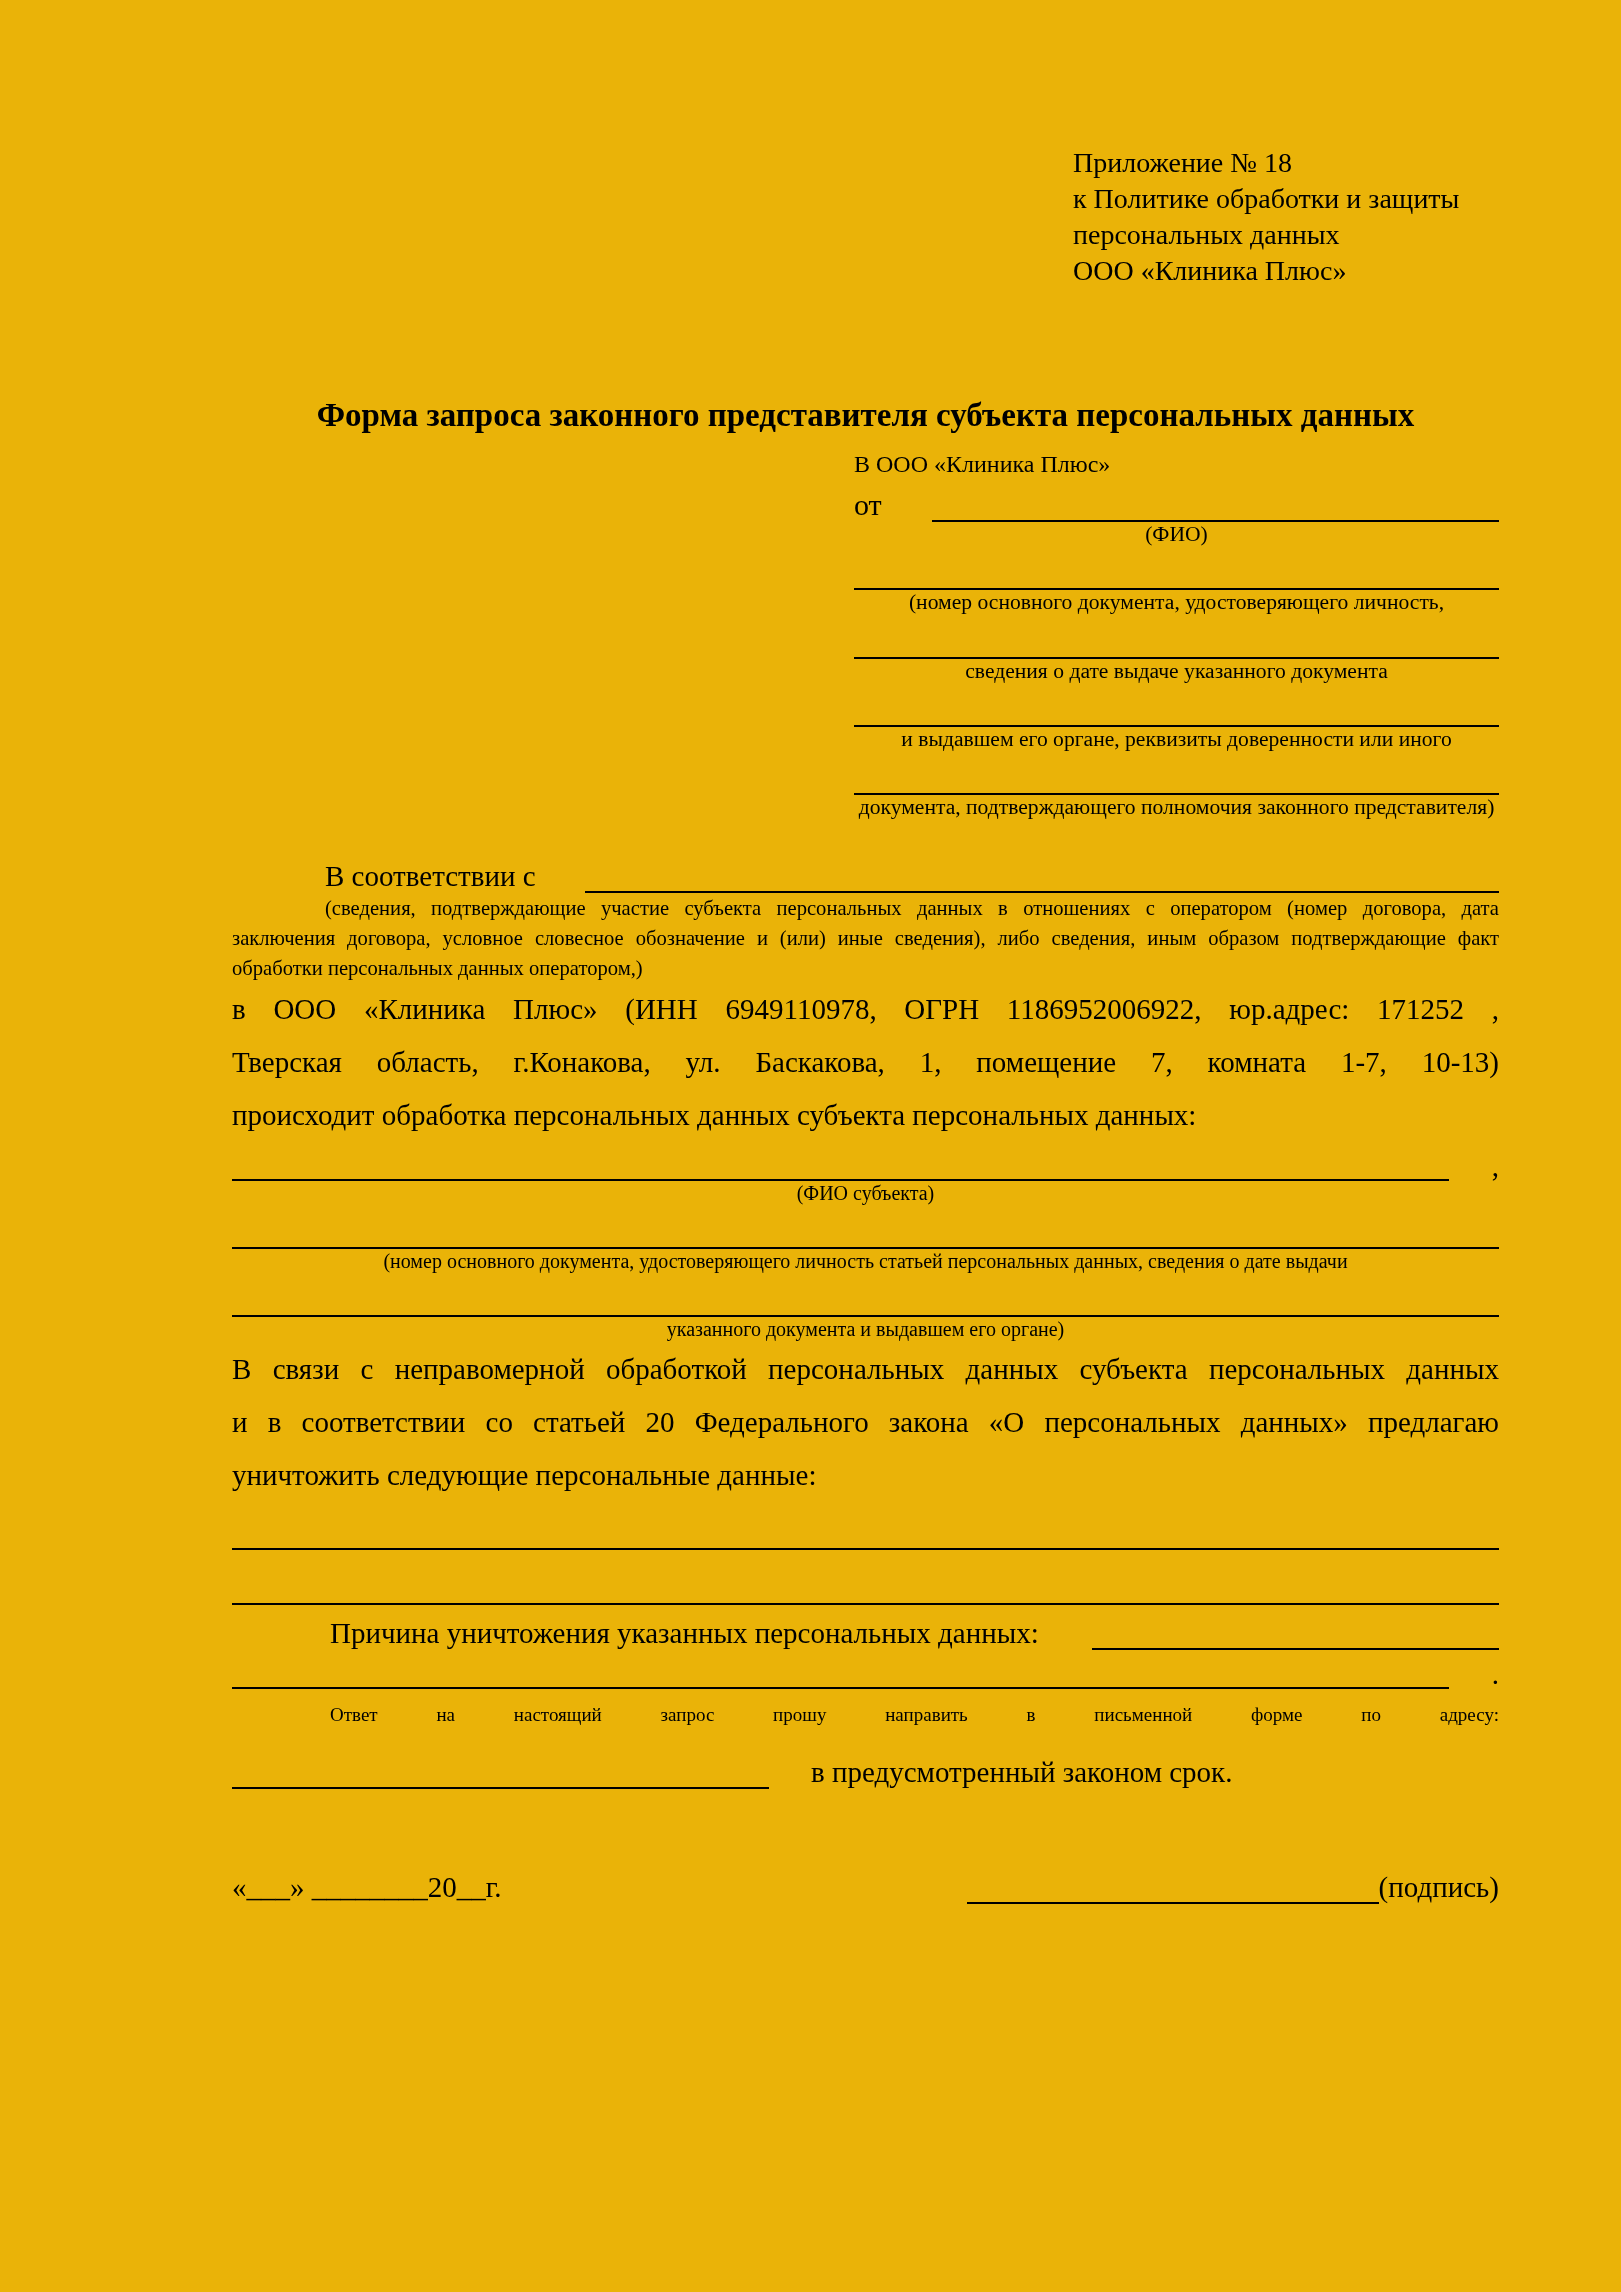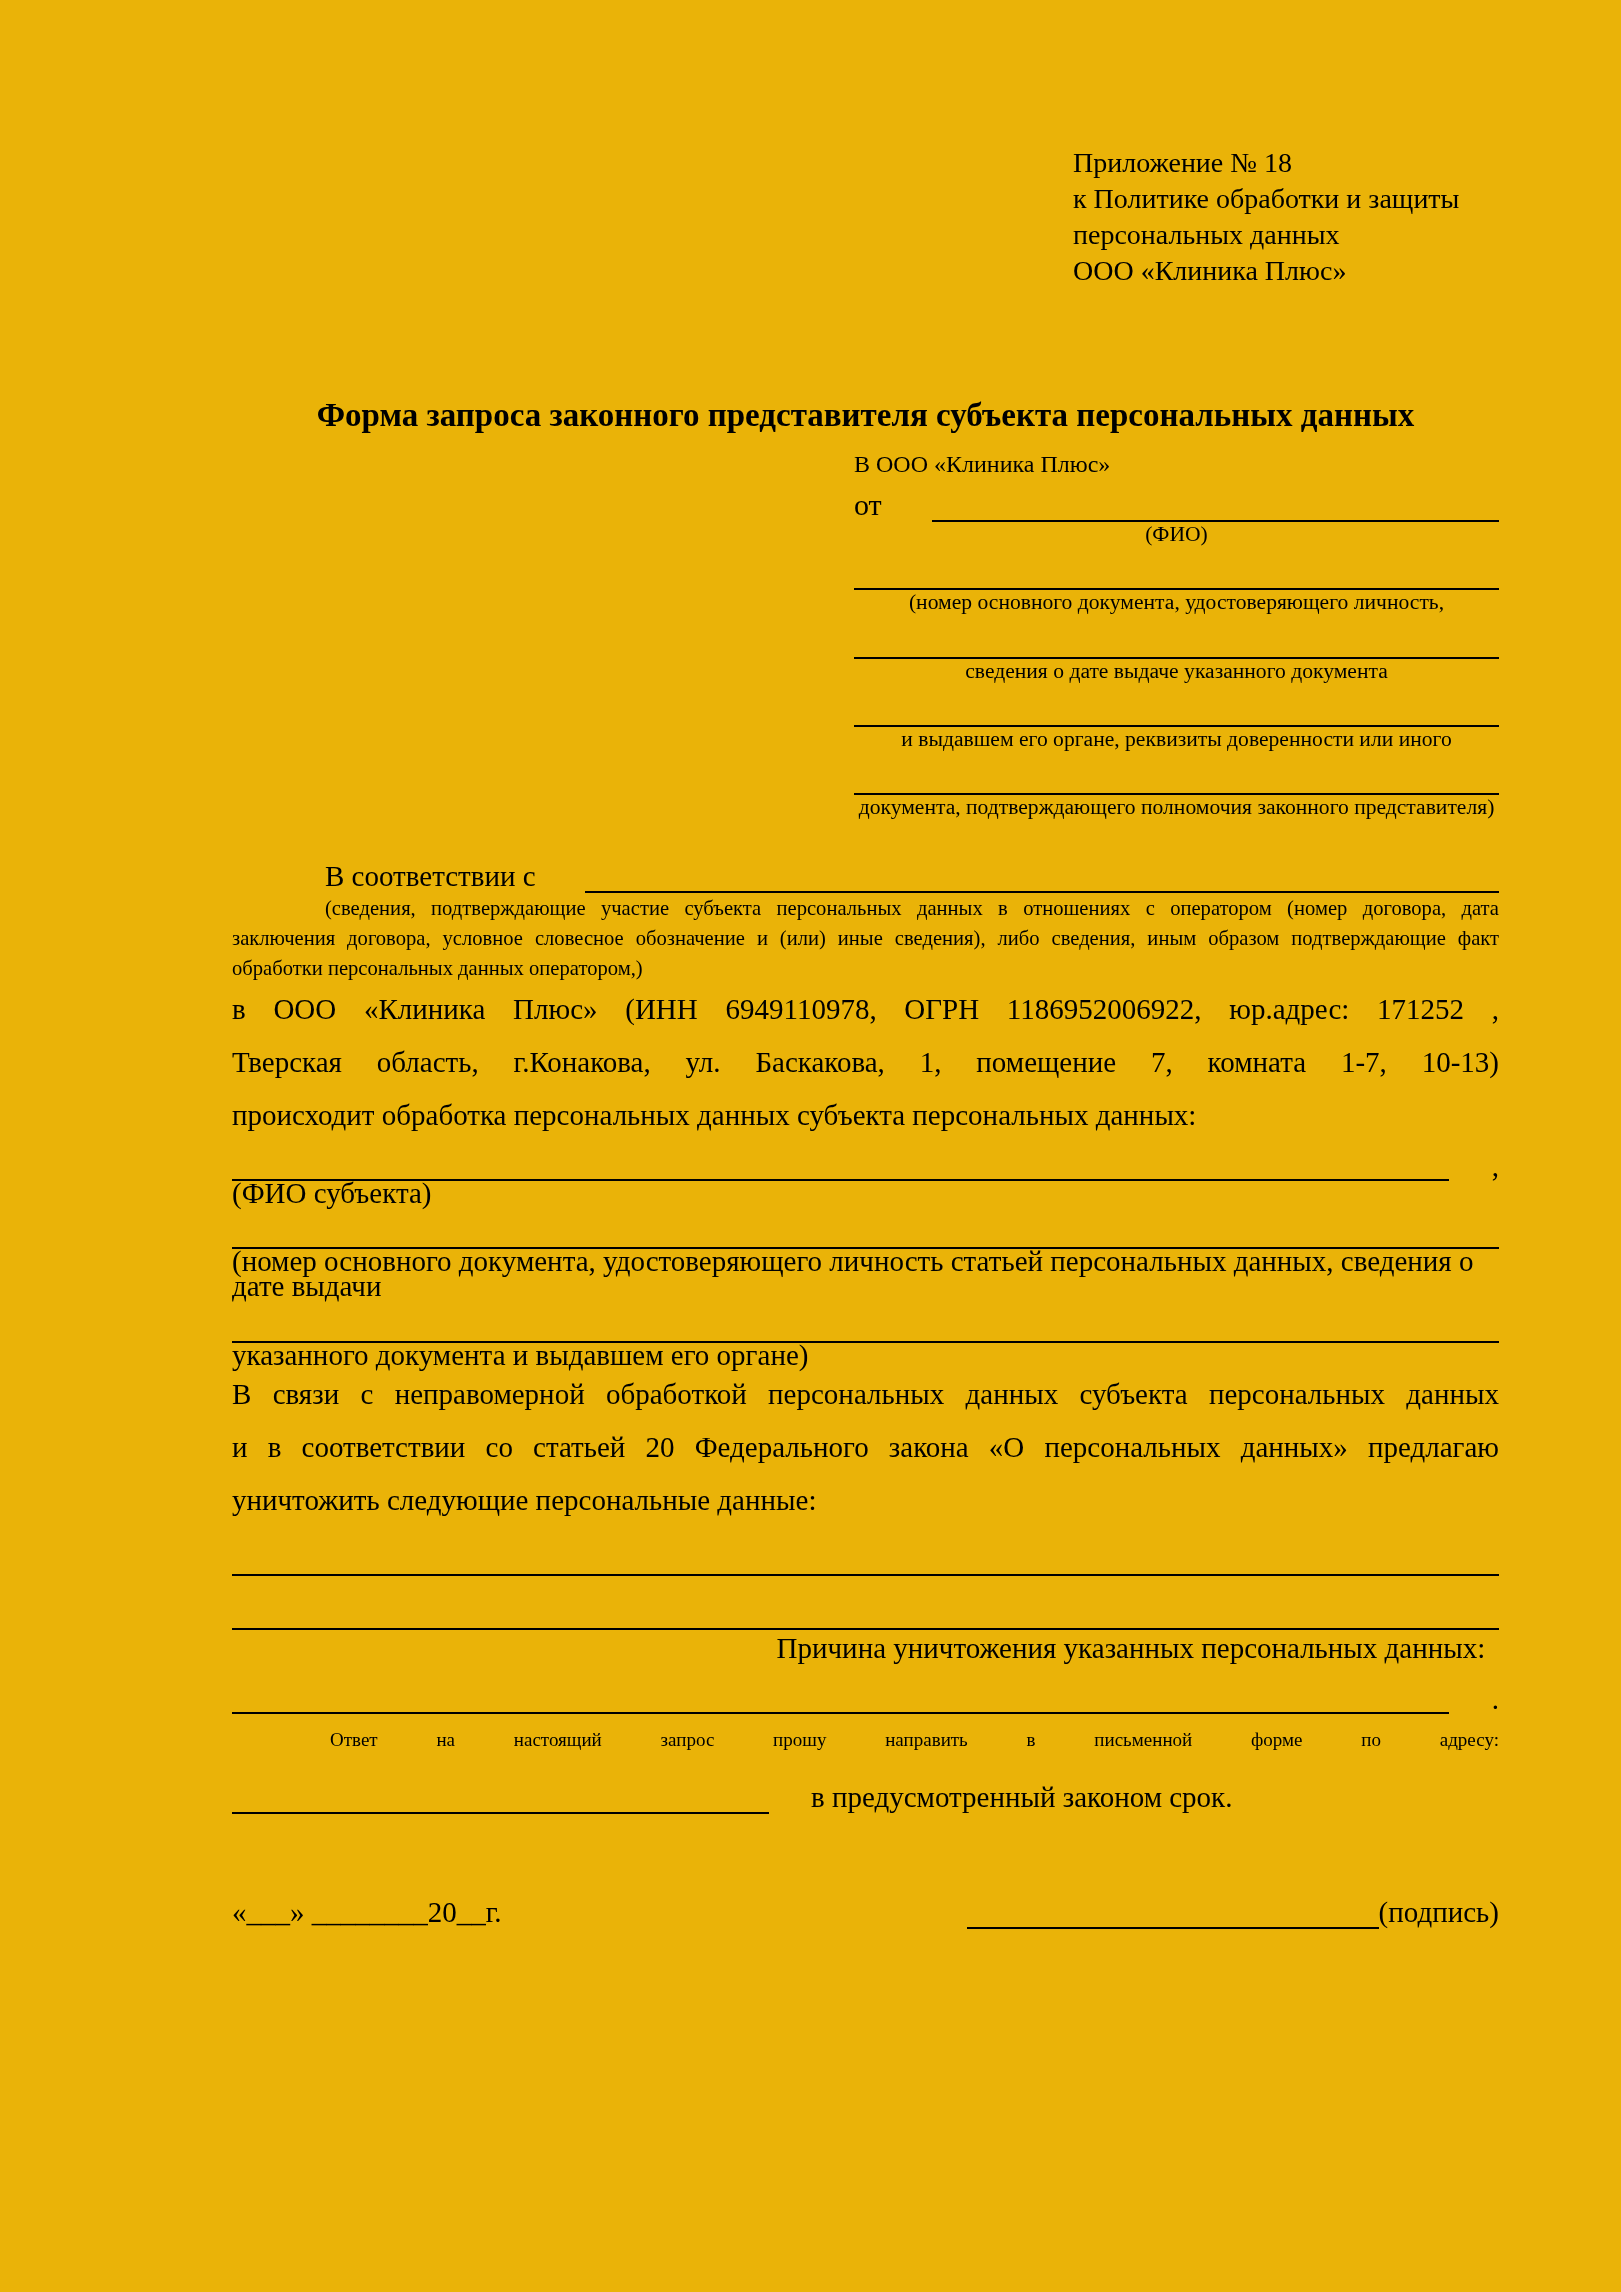--- a/index.html
+++ b/index.html
@@ -34,27 +34,27 @@
   .note-line{font-size:20.6px;line-height:30px;text-align:justify;text-align-last:justify;white-space:nowrap;}
   .note-line.first{text-indent:93px;}
   .note-line.last{text-align-last:left;}
 
   .body-line{font-size:29px;line-height:53px;text-align:justify;text-align-last:justify;white-space:nowrap;}
   .body-line.last{text-align-last:left;}
 
   .blank-row{font-size:29px;height:37px;margin-top:2px;}
   .blank-row .tail{padding-left:2.9px;line-height:29px;}
 
-  .wcap{font-size:29px;line-height:25.5px;}
+  .wcap{font-size:20px;line-height:25.5px;text-align:center;}
 
   .hr1{margin-top:17.6px;}
   .hr2{margin-top:23.5px;}
   .hr3{height:29px;}
 
-  .reason-row{font-size:29px;height:43px;margin-top:2px;flex-direction:column;}
+  .reason-row{font-size:29px;height:43px;margin-top:2px;}
   .reason-row .lbl{margin-left:98px;padding-right:13.7px;white-space:nowrap;}
 
   .reply-line{font-size:19px;line-height:51px;text-indent:98px;text-align:justify;text-align-last:justify;white-space:nowrap;}
   .reply-tail-row{font-size:29px;height:49px;}
   .reply-tail-row .blankfix{width:537px;border-bottom:2.9px solid #000;}
   .reply-tail-row .txt{padding-left:2px;}
 
   .footer{display:flex;align-items:flex-end;margin-top:82px;font-size:29px;}
   .footer .spacer{flex:1;}
   .sig-line{width:412px;border-bottom:2.9px solid #000;height:29px;}

